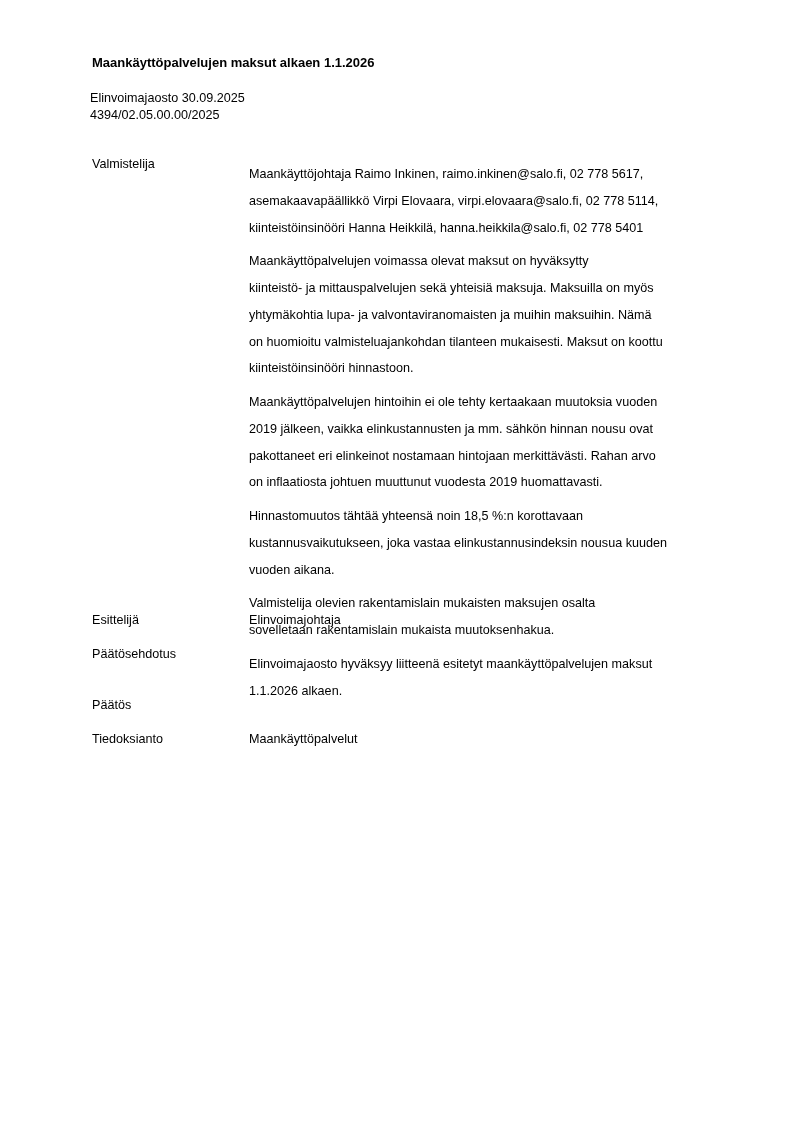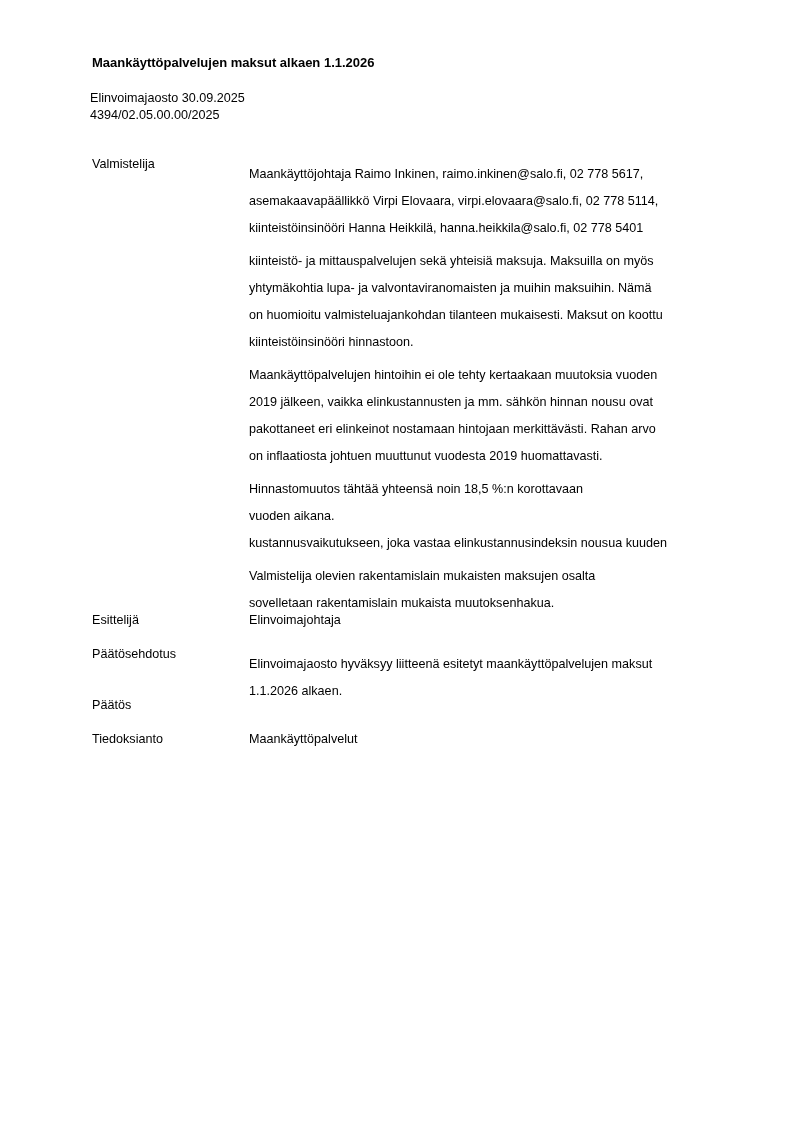--- a/index.html
+++ b/index.html
@@ -78,35 +78,36 @@
 
   <div class="row" style="top:156px;">
     <div class="label">Valmistelija</div>
     <div class="content">
       <p class="line-block">
         <span>Maankäyttöjohtaja  Raimo Inkinen, raimo.inkinen@salo.fi, 02 778 5617,</span>
         <span>asemakaavapäällikkö  Virpi Elovaara, virpi.elovaara@salo.fi,  02 778 5114,</span>
         <span>kiinteistöinsinööri  Hanna  Heikkilä,  hanna.heikkila@salo.fi,  02 778 5401</span>
       </p>
       <p class="line-block">
+        <span>Maankäyttöpalvelujen  voimassa olevat  maksut on hyväksytty</span>
         <span>kiinteistö- ja  mittauspalvelujen  sekä yhteisiä  maksuja. Maksuilla  on myös</span>
         <span>yhtymäkohtia  lupa-  ja valvontaviranomaisten  ja  muihin maksuihin.  Nämä</span>
         <span>on huomioitu valmisteluajankohdan  tilanteen  mukaisesti. Maksut on koottu</span>
         <span>kiinteistöinsinööri  hinnastoon.</span>
       </p>
       <p class="line-block">
         <span>Maankäyttöpalvelujen  hintoihin  ei ole tehty kertaakaan  muutoksia vuoden</span>
         <span>2019 jälkeen,  vaikka  elinkustannusten  ja mm.  sähkön hinnan nousu ovat</span>
         <span>pakottaneet  eri  elinkeinot  nostamaan hintojaan  merkittävästi. Rahan arvo</span>
         <span>on inflaatiosta  johtuen  muuttunut vuodesta 2019  huomattavasti.</span>
       </p>
       <p class="line-block">
         <span>Hinnastomuutos tähtää yhteensä noin 18,5 %:n korottavaan</span>
+        <span>kustannusvaikutukseen, joka vastaa elinkustannusindeksin  nousua kuuden</span>
         <span>vuoden  aikana.</span>
-        <span>kustannusvaikutukseen, joka vastaa elinkustannusindeksin  nousua kuuden</span>
       </p>
       <p class="line-block">
         <span>Valmistelija olevien  rakentamislain mukaisten maksujen osalta</span>
         <span>sovelletaan  rakentamislain mukaista muutoksenhakua.</span>
       </p>
     </div>
   </div>
 
   <div class="row" style="top:612px;">
     <div class="label">Esittelijä</div>

